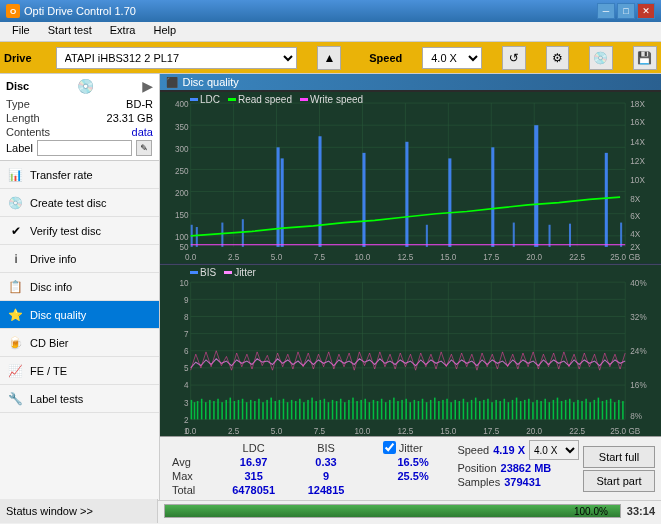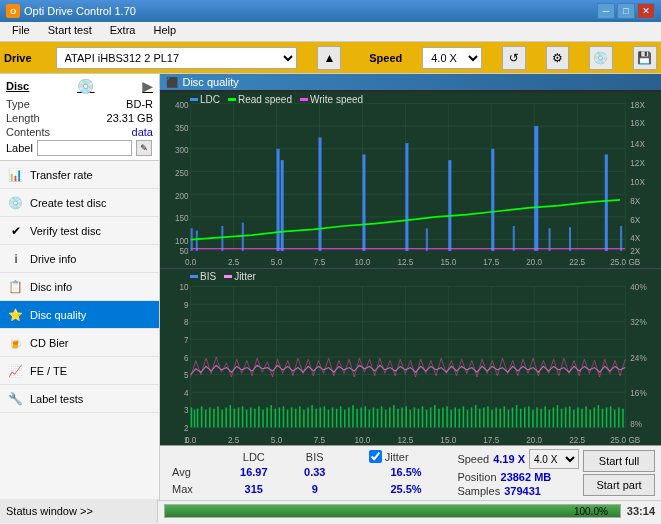--- a/index.html
+++ b/index.html
@@ -90,21 +90,20 @@
     .disc-panel {
       background: #fff;
       border-bottom: 1px solid #ccc;
       padding: 4px 6px;
     }
     .disc-header {
       display: flex;
       align-items: center;
       justify-content: space-between;
       margin-bottom: 4px;
-      text-decoration: underline;
     }
     .disc-title { font-weight: bold; font-size: 11px; }
     .disc-icon { font-size: 14px; color: #666; }
     .disc-row { display: flex; justify-content: space-between; margin-bottom: 2px; font-size: 11px; }
     .disc-key { color: #333; }
     .disc-val { color: #0000cc; font-weight: normal; }
     .disc-val.black { color: #000; }
     .label-row { display: flex; align-items: center; gap: 4px; margin-top: 2px; font-size: 11px; }
     .label-input { width: 95px; height: 16px; border: 1px solid #aaa; font-size: 10px; padding: 0 2px; }
     
@@ -670,20 +669,27 @@
             <td></td>
             <td>16.5%</td>
           </tr>
           <tr>
             <td class="row-label">Max</td>
             <td>315</td>
             <td>9</td>
             <td></td>
             <td>25.5%</td>
           </tr>
+          <tr>
+            <td class="row-label">Total</td>
+            <td>6478051</td>
+            <td>124815</td>
+            <td></td>
+            <td></td>
+          </tr>
         </tbody>
       </table>
 
       <div class="speed-stat" style="margin-left:8px; min-width:120px;">
         <div class="speed-row">
           <span class="speed-key">Speed</span>
           <span class="speed-val">4.19 X</span>
           <select class="speed-dropdown">
             <option>4.0 X</option>
             <option>2.0 X</option>

